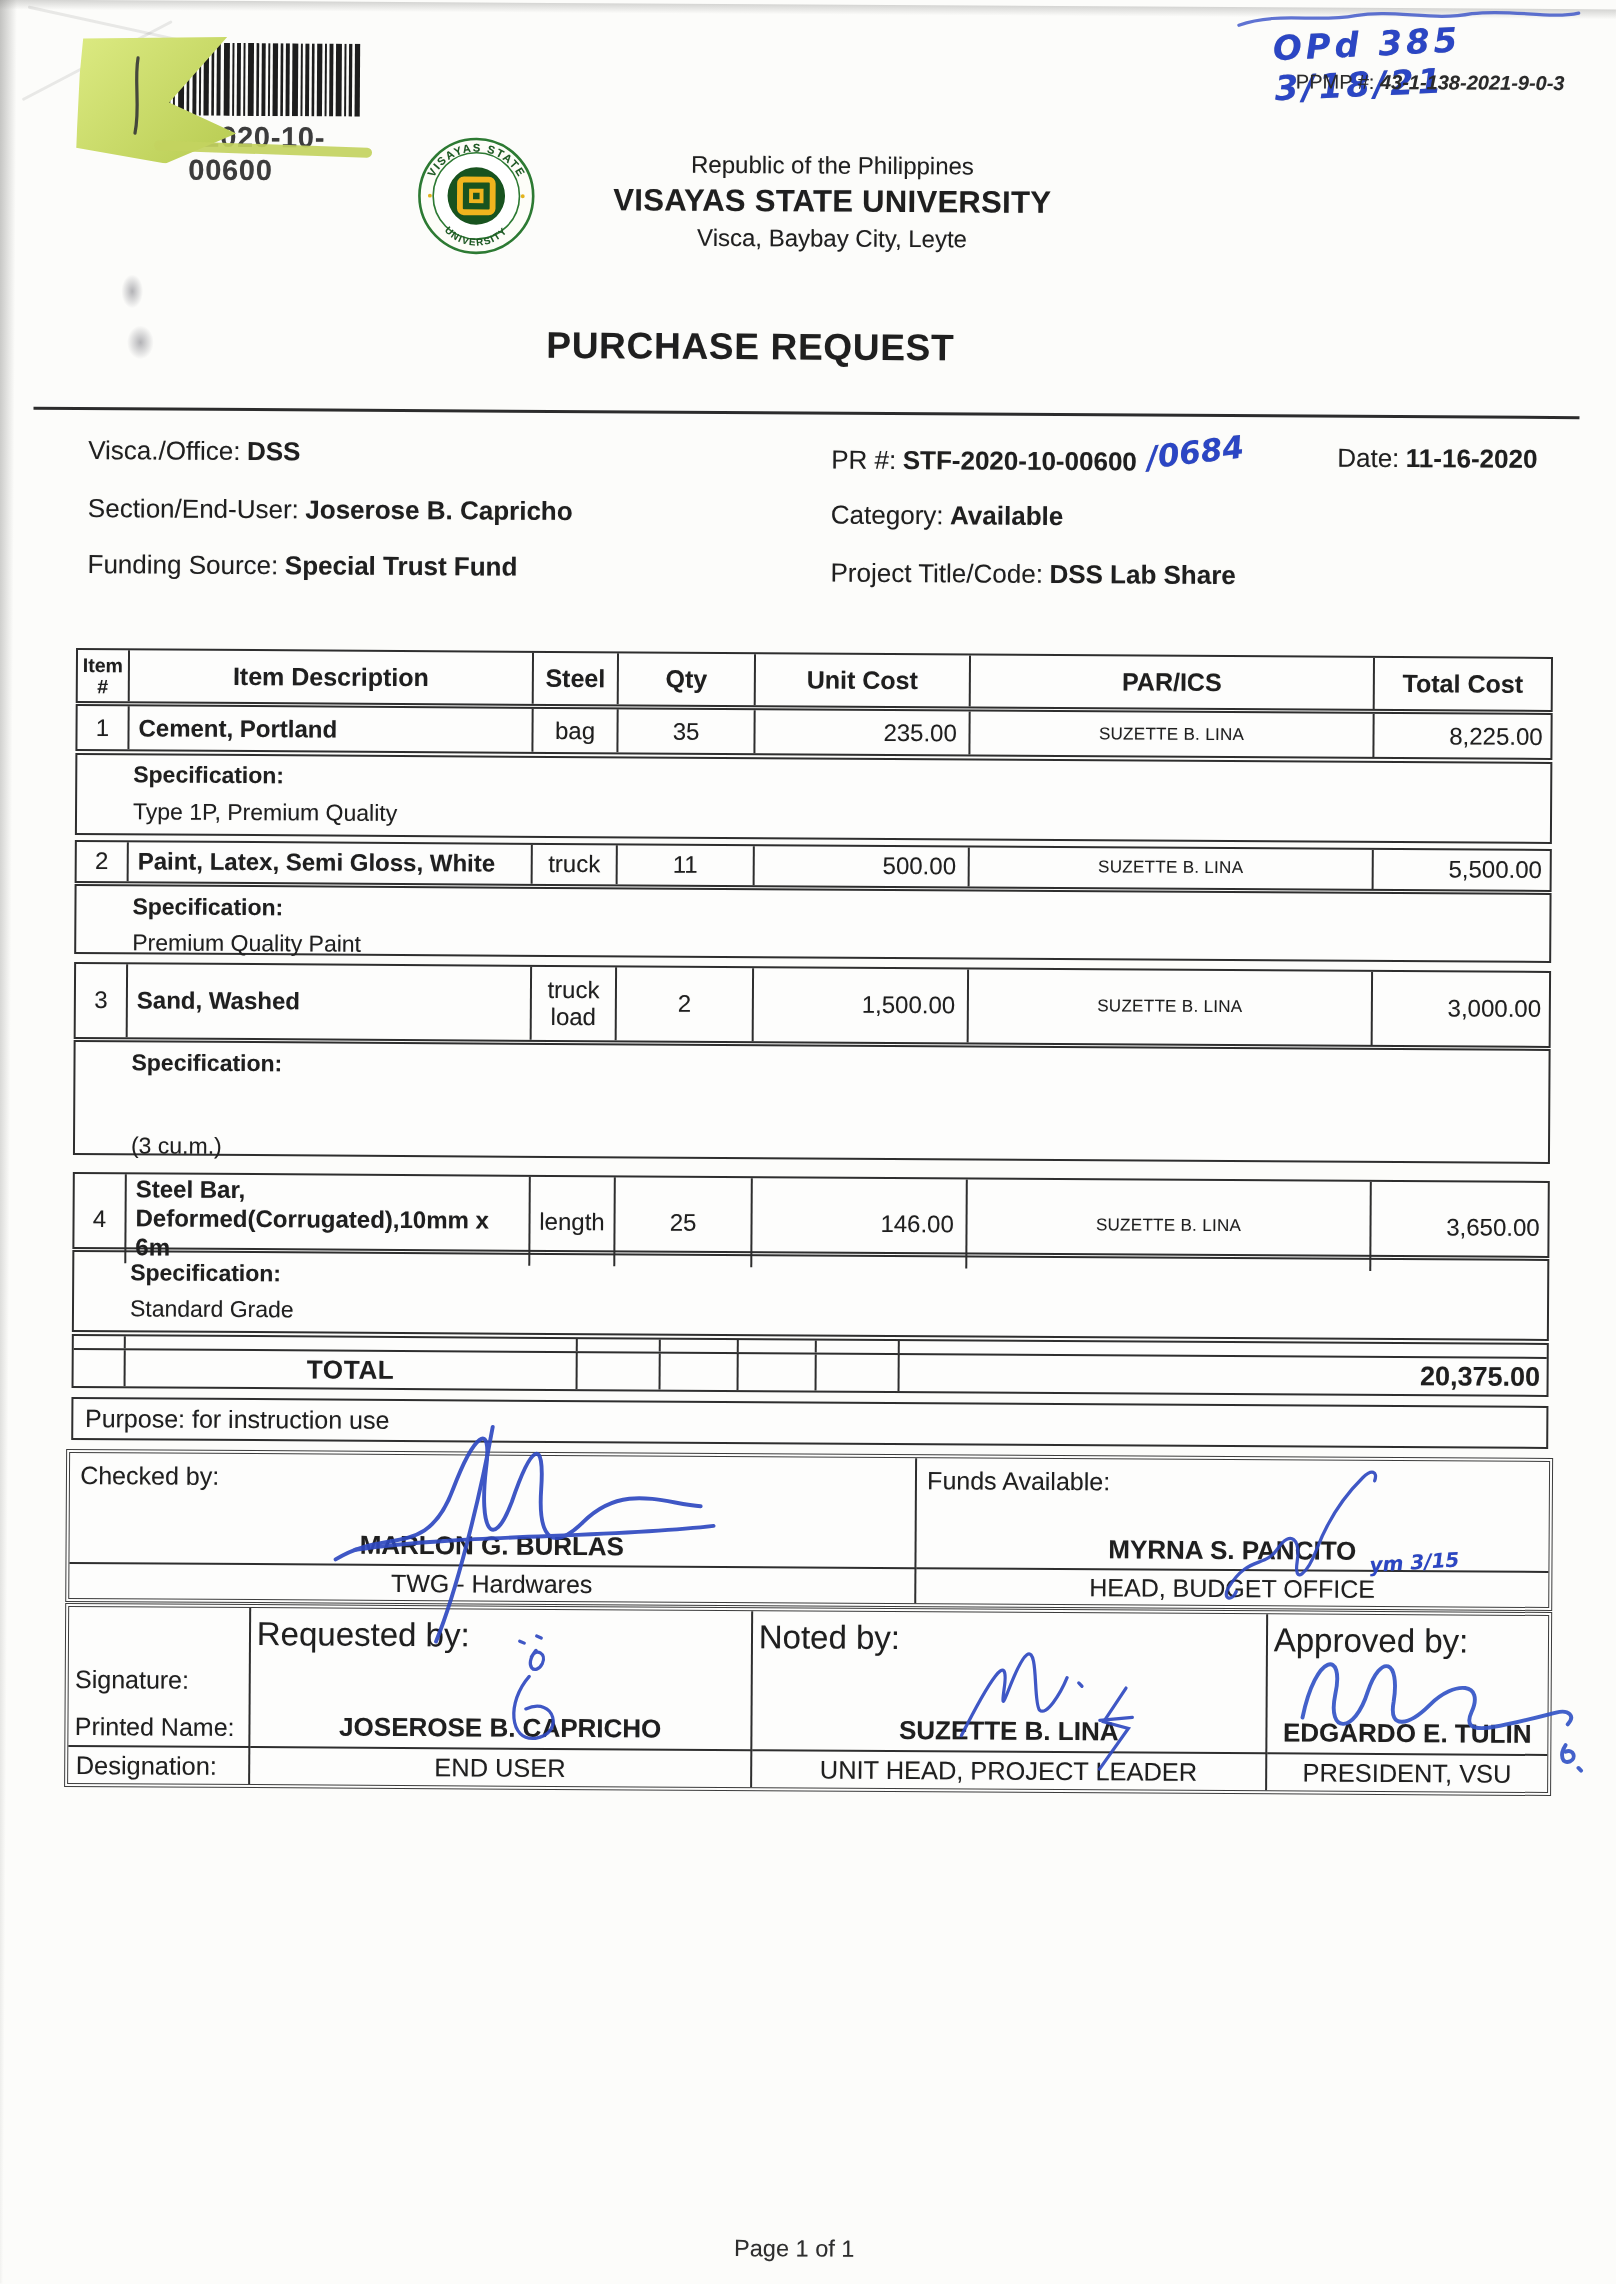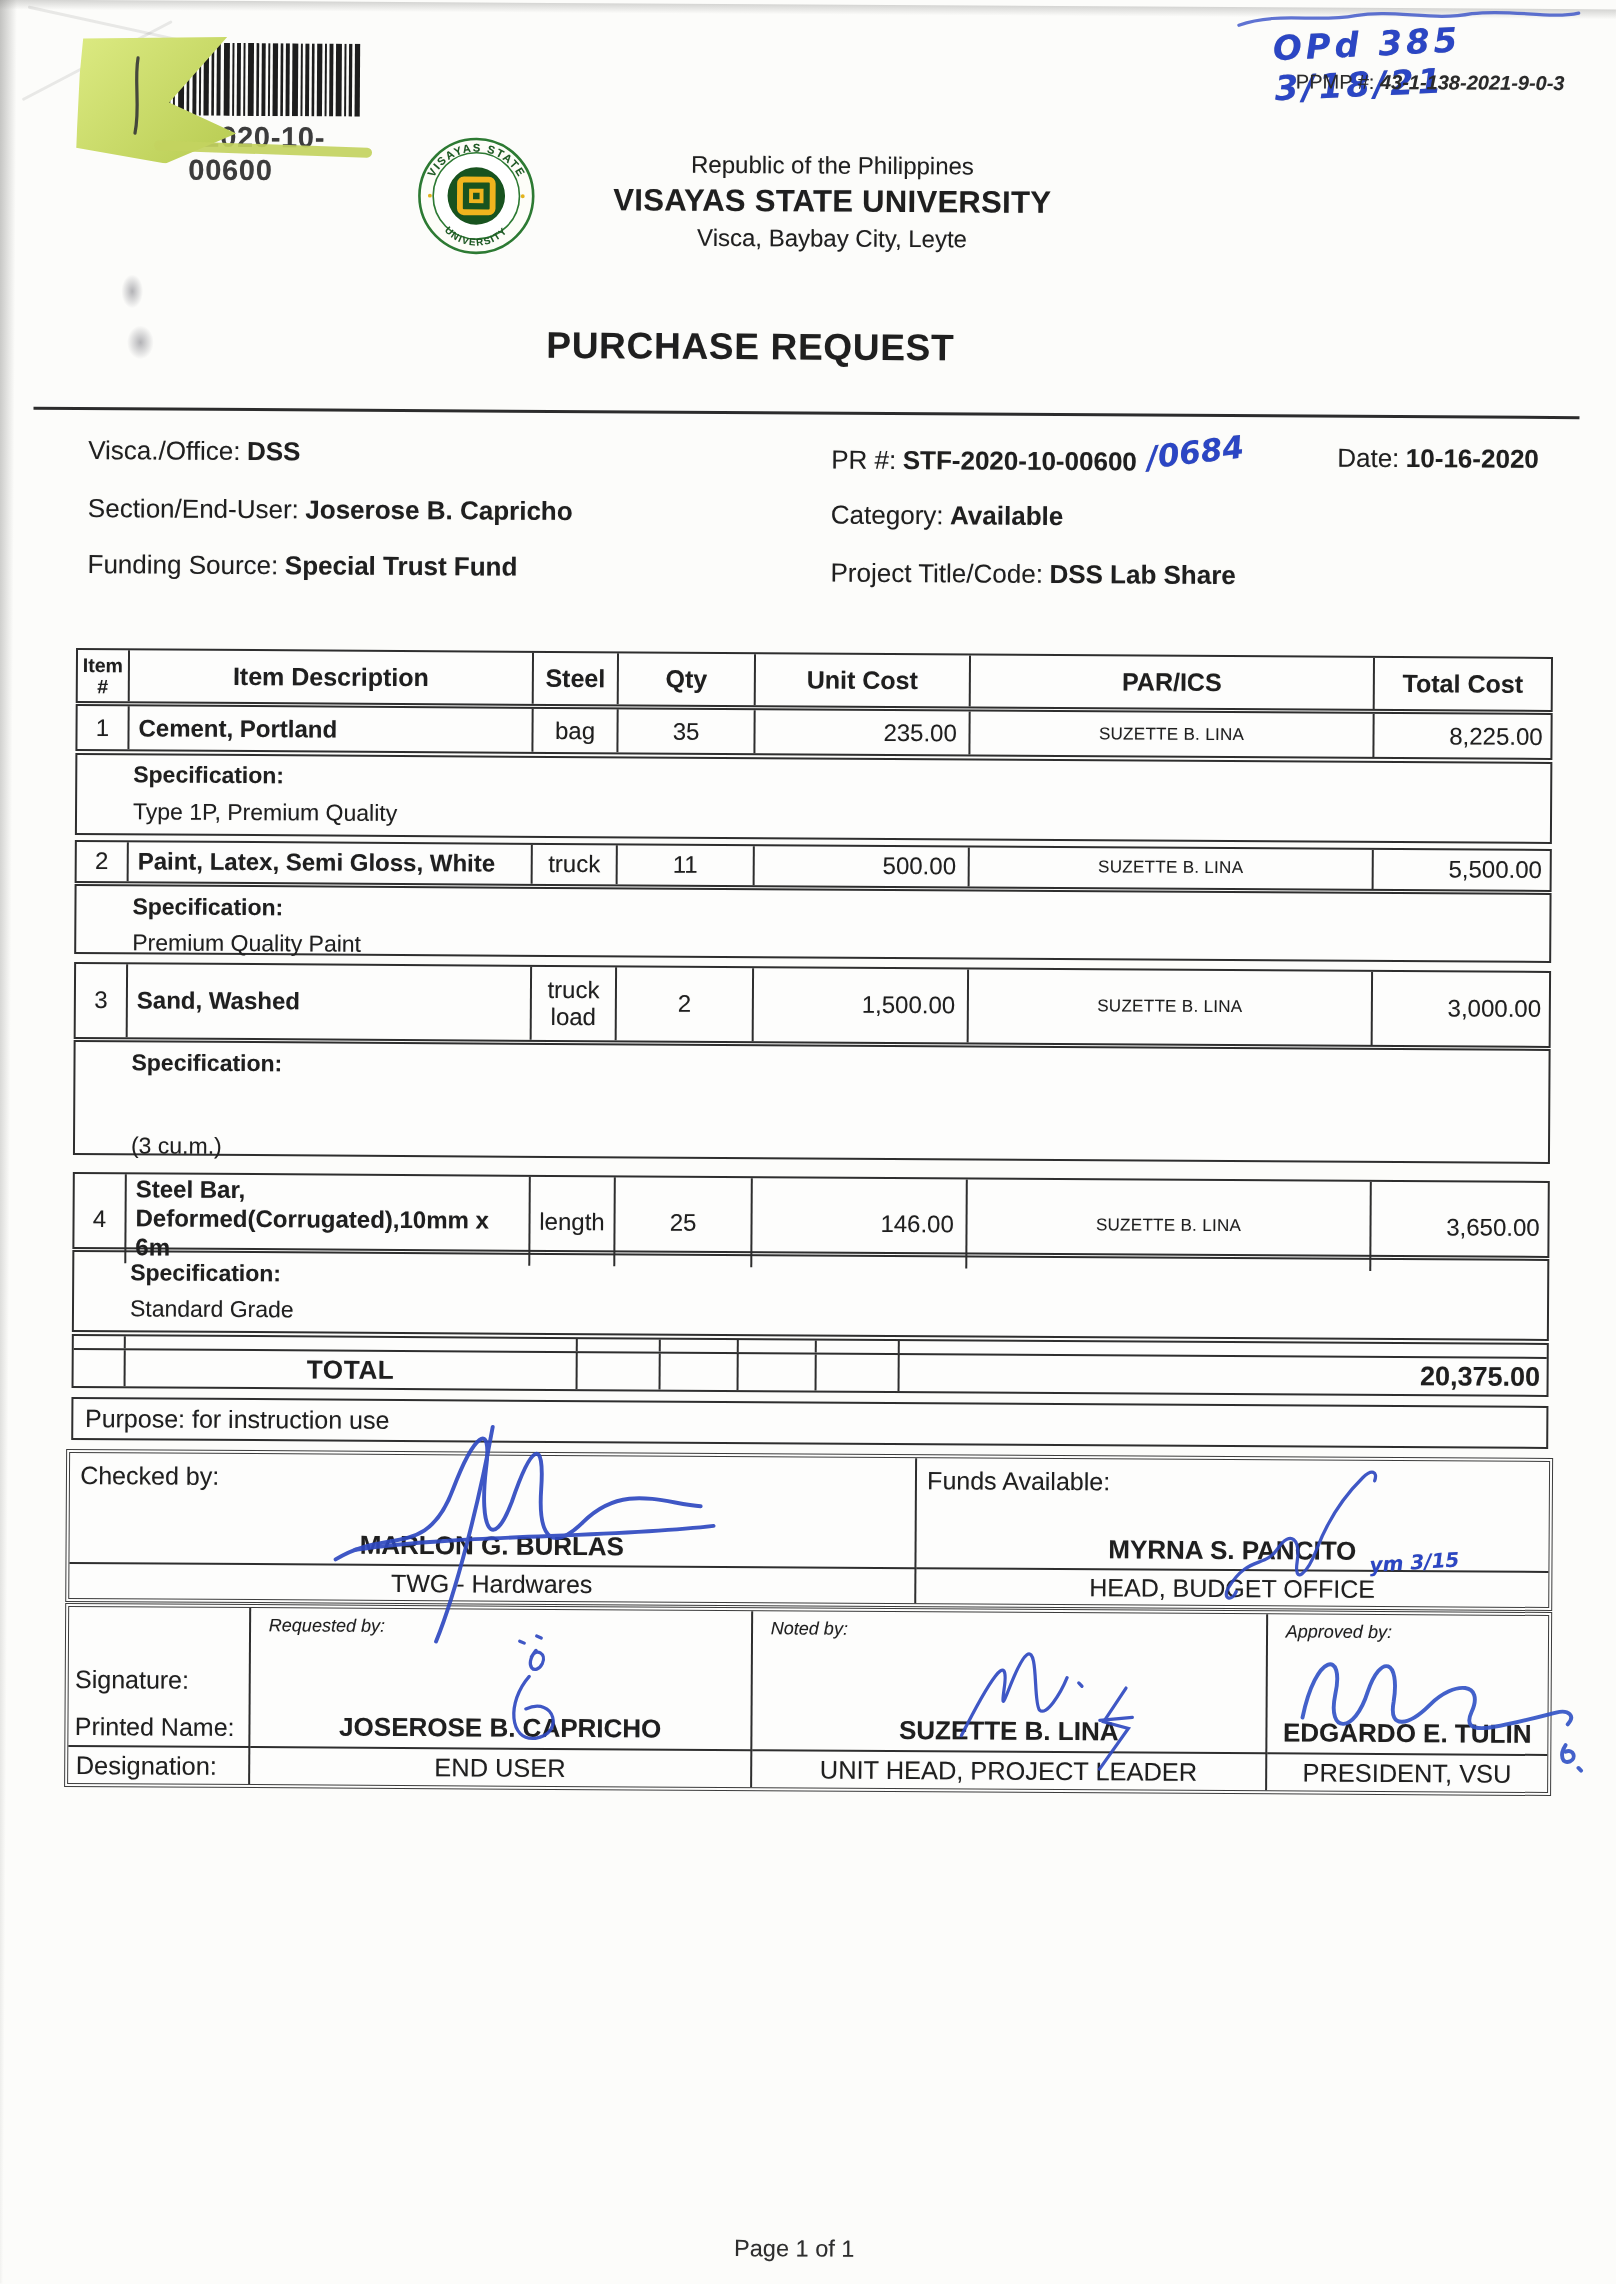--- a/index.html
+++ b/index.html
@@ -84,21 +84,21 @@
   .ck-main.last{border-right:none;}
   .ck-label{position:absolute;left:10.4px;top:7.8px;font-size:25px;}
   .ck-name{position:absolute;left:0;right:0;bottom:2.6px;text-align:center;font-size:26px;font-weight:bold;}
   .ck-desig{height:36px;border-top:2px solid #2e2e2e;border-right:2px solid #2e2e2e;
             display:flex;align-items:center;justify-content:center;font-size:25px;}
   .ck-desig.last{border-right:none;}
 
   .bt-grid{display:grid;grid-template-columns:182px 502px 515px 1fr;}
   .bt-c{position:relative;border-right:2px solid #2e2e2e;height:138px;}
   .bt-c.last{border-right:none;}
-  .bt-lab{position:absolute;left:18px;top:6.5px;font-size:18px;font-style:italic;}
+  .bt-lab{position:absolute;left:6px;top:6.5px;font-size:33px;}
   .bt-name{position:absolute;left:0;right:0;bottom:3.9px;text-align:center;font-size:26px;font-weight:bold;}
   .bt-side{display:flex;flex-direction:column;justify-content:flex-end;padding:0 0 3.9px 6.5px;gap:18px;
            font-size:25px;height:138px;border-right:2px solid #2e2e2e;}
   .bt-d{height:38px;border-top:2px solid #2e2e2e;border-right:2px solid #2e2e2e;
         display:flex;align-items:center;justify-content:center;font-size:25.4px;}
   .bt-d.lab{justify-content:flex-start;padding-left:7.8px;}
   .bt-d.last{border-right:none;}
 
   .sig-svg{position:absolute;z-index:5;pointer-events:none;}
   .ym-note{position:absolute;left:1379px;top:1542px;font-size:20px;font-weight:bold;transform:rotate(-4deg);}
@@ -218,21 +218,21 @@
     <div class="inforow" style="left:91px;top:493px;">
       <span>Section/End-User:</span><b>Joserose B. Capricho</b>
     </div>
     <div class="inforow" style="left:91px;top:549px;">
       <span>Funding Source:</span><b>Special Trust Fund</b>
     </div>
     <div class="inforow" style="left:834px;top:435px;">
       <span>PR #:</span><b>STF-2020-10-00600</b><span class="hand pr-hand">/0684</span>
     </div>
     <div class="inforow" style="left:1340px;top:435px;">
-      <span>Date:</span><b>10-16-2020</b>
+      <span>Date:</span><b>11-16-2020</b>
     </div>
     <div class="inforow" style="left:834px;top:495px;">
       <span>Category:</span><b>Available</b>
     </div>
     <div class="inforow" style="left:834px;top:553px;">
       <span>Project Title/Code:</span><b>DSS Lab Share</b>
     </div>
 
     <div class="stack">
 

